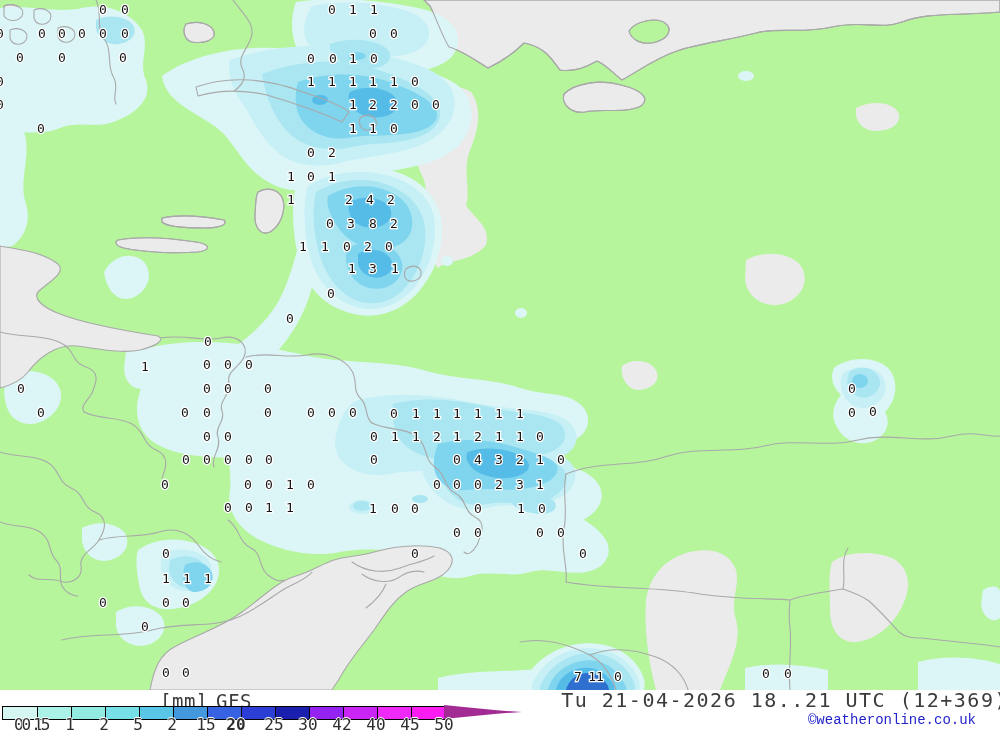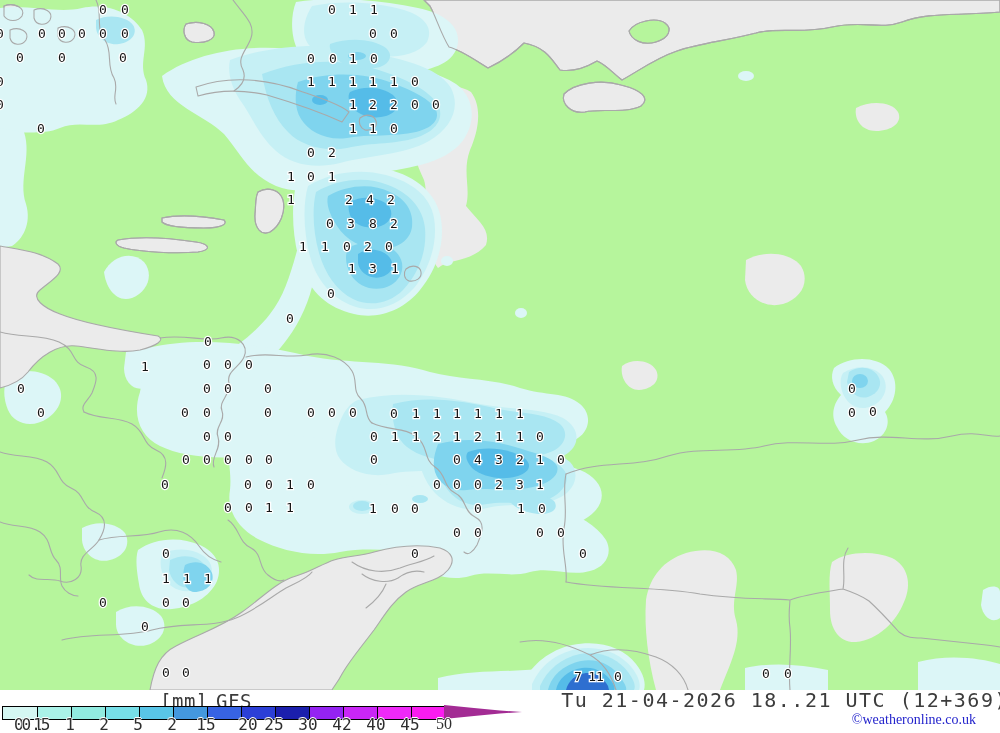--- a/index.html
+++ b/index.html
@@ -21,21 +21,21 @@
   .swatches{position:absolute;left:2px;top:16px;height:12px;display:flex;border:1px solid #000;background:#fff;}
   .seg{width:34px;height:12px;box-sizing:border-box;}
   .seg + .seg{border-left:1px solid #000;}
   .lg-arrow{position:absolute;left:444px;top:15px;}
   .lg-labels{position:absolute;left:0;top:25px;height:18px;width:560px;}
   .lg-label{position:absolute;top:0;font-size:16px;color:#2e2e2e;transform:translateX(-50%);
             text-shadow:1px 0 0 #fff,-1px 0 0 #fff,0 1px 0 #fff,0 -1px 0 #fff;white-space:nowrap;}
   .lg-label.first{transform:none;margin-left:12px;}
   .datetime{position:absolute;right:-8px;top:688px;font-size:20px;color:#3c3c3c;
             letter-spacing:1.5px;white-space:nowrap;}
-  .credit{position:absolute;right:24px;top:712px;font-family:Liberation Serif, serif;
+  .credit{position:absolute;right:24px;top:712px;font-family:Liberation Mono, monospace;
           font-size:14px;color:#2323cc;white-space:nowrap;}
 </style>
 </head>
 <body>
 
 <div class="screen" id="screen" style="--land: #b6f59c; --sea: #ebebeb; --coast: #a9a9a9; --valcol: #141414; --l1: #dcf6f7; --l2: #c6f0f5; --l3: #a9e6f2; --l4: #7fd4ee; --l5: #55bce8; --l6: #2e6fd0;">
 
   <svg id="map" width="1000" height="690" viewBox="0 0 1000 690">
     <defs>
       <path id="d_whitesea" d="M424,0 L1000,0 L1000,12 C952,16 930,12 902,22 C880,30 862,20 832,27 C802,34 776,27 756,33 C726,41 700,43 677,51 C656,58 640,70 622,80 C613,73 605,64 597,61 C585,68 572,72 560,70 C552,60 546,47 524,43 C515,52 505,60 488,68 C475,60 461,50 449,47 C441,34 436,17 430,6 Z"></path>
@@ -361,26 +361,26 @@
       <polygon id="arrow-poly" points="0,0 30,3 56,5.5 78,7 56,8.5 30,11 0,14" fill="#a32c94"></polygon>
     </svg>
     <div class="lg-labels" id="legend-labels">
         <span class="lg-label first" style="left: 2px;">0.1</span>
         <span class="lg-label" style="left: 36px; text-align: right;">0.5</span>
         <span class="lg-label" style="left: 70px;">1</span>
         <span class="lg-label" style="left: 104px;">2</span>
         <span class="lg-label" style="left: 138px;">5</span>
         <span class="lg-label" style="left: 172px;">2</span>
         <span class="lg-label" style="left: 206px;">15</span>
-        <span class="lg-label" style="left: 248px;">20</span>
+        <span class="lg-label" style="left: 236px; font-weight: bold;">20</span>
         <span class="lg-label" style="left: 274px;">25</span>
         <span class="lg-label" style="left: 308px;">30</span>
         <span class="lg-label" style="left: 342px;">42</span>
         <span class="lg-label" style="left: 376px;">40</span>
         <span class="lg-label" style="left: 410px;">45</span>
-        <span class="lg-label" style="left: 444px; font-family: Liberation Serif, serif;">50</span>
+        <span class="lg-label" style="left: 444px;">50</span>
       </div>
   </div>
 
   <div class="datetime">Tu 21-04-2026 18..21 UTC (12+369)</div>
   <div class="credit" style="color: rgb(35, 35, 204);">©weatheronline.co.uk</div>
 
 </div>
 
 </body></html>

